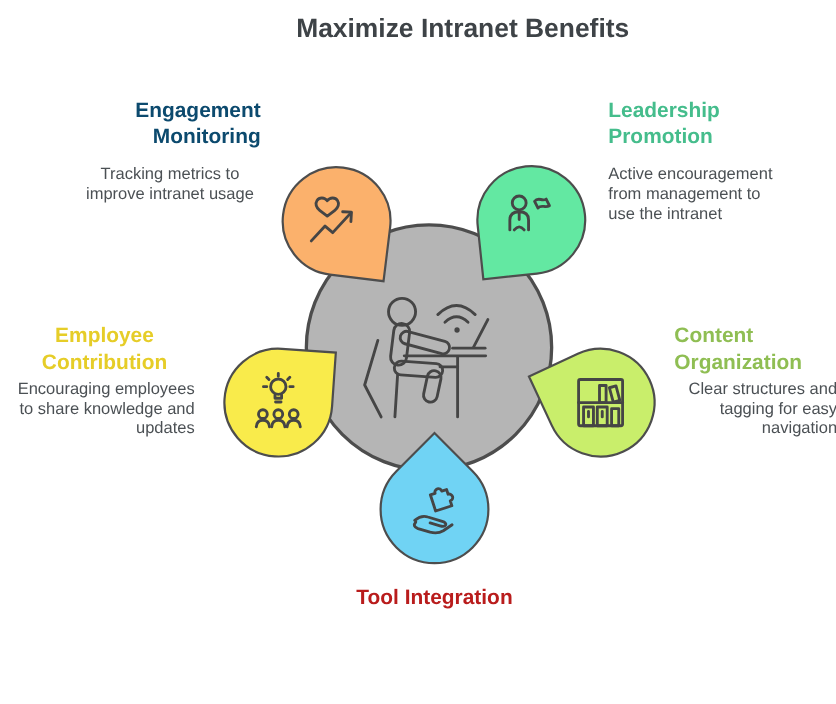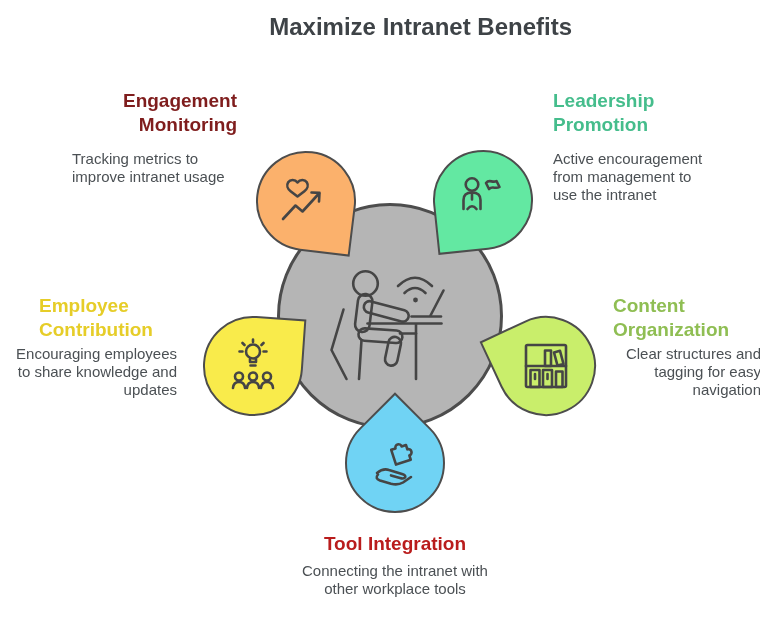--- a/index.html
+++ b/index.html
@@ -6,26 +6,26 @@
   body{font-family:"Liberation Sans", sans-serif; background:#ffffff;}
   #stage{position:relative;width:760px;height:640px;background:#ffffff;overflow:hidden;}
 
   .title{position:absolute;left:252px;top:13px;width:320px;text-align:right;
          font-size:24px;font-weight:bold;color:#3e4347;white-space:nowrap;}
 
   .heading{position:absolute;font-size:19px;font-weight:bold;line-height:1.25;}
   .body-text{position:absolute;font-size:15px;line-height:1.2;color:#4b5054;}
 
   .h-engagement{right:523px;top:89px;width:140px;text-align:right;}
-  .b-engagement{right:523px;top:150px;width:165px;text-align:left;}
+  .b-engagement{right:523px;top:150px;width:165px;text-align:center;}
   .h-leadership{left:553px;top:89px;width:125px;text-align:left;}
   .b-leadership{left:553px;top:150px;width:165px;text-align:left;}
   .h-content{left:613px;top:294px;width:135px;text-align:left;}
   .b-content{left:613px;top:345px;width:148px;text-align:right;}
-  .h-employee{right:581px;top:294px;width:140px;text-align:left;}
+  .h-employee{right:595px;top:294px;width:140px;text-align:center;}
   .b-employee{right:583px;top:345px;width:175px;text-align:right;}
   .h-tool{left:285px;top:532px;width:220px;text-align:center;}
   .b-tool{left:295px;top:562px;width:200px;text-align:center;}
 
   .center-circle{position:absolute;left:277px;top:203px;width:226px;height:226px;
                  box-sizing:border-box;border:3px solid #4d4d4d;border-radius:50%;
                  background:#b5b5b5;z-index:1;}
   .center-art{position:absolute;left:315px;top:253px;z-index:2;}
 
   .petal{position:absolute;width:100px;height:100px;box-sizing:border-box;
@@ -47,34 +47,33 @@
         stroke-linecap:round;stroke-linejoin:round;}
   svg.line-art .solid{fill:#454545;stroke:none;}
 </style>
 </head>
 <body>
 
 <div id="stage">
 
   <div class="title">Maximize Intranet Benefits</div>
 
-  <div class="heading h-engagement" style="color: #7f1d1d;">Engagement Monitoring</div>
+  <div class="heading h-engagement" style="color: #0c4a6e;">Engagement Monitoring</div>
   <div class="body-text b-engagement">Tracking metrics to improve intranet usage</div>
 
   <div class="heading h-leadership" style="color: rgb(69, 189, 140);">Leadership Promotion</div>
   <div class="body-text b-leadership">Active encouragement from management to use the intranet</div>
 
   <div class="heading h-content" style="color: rgb(143, 190, 83);">Content Organization</div>
   <div class="body-text b-content">Clear structures and tagging for easy navigation</div>
 
   <div class="heading h-employee" style="color: rgb(230, 205, 40);">Employee Contribution</div>
   <div class="body-text b-employee">Encouraging employees to share knowledge and updates</div>
 
   <div class="heading h-tool" style="color: #b91c1c;">Tool Integration</div>
-  <div class="body-text b-tool">Connecting the intranet with other workplace tools</div>
 
   <div class="center-circle"></div>
   <svg class="center-art line-art" width="150" height="130" viewBox="0 0 150 130">
     <g>
       <path d="M28.5 56.5 L16.5 97 L31.5 126"></path>
       <path d="M46.5 87 L44 126"></path>
     </g>
     <g>
       <path d="M52.5 70.5 H126.5"></path>
       <path d="M101 71.5 V126"></path>

